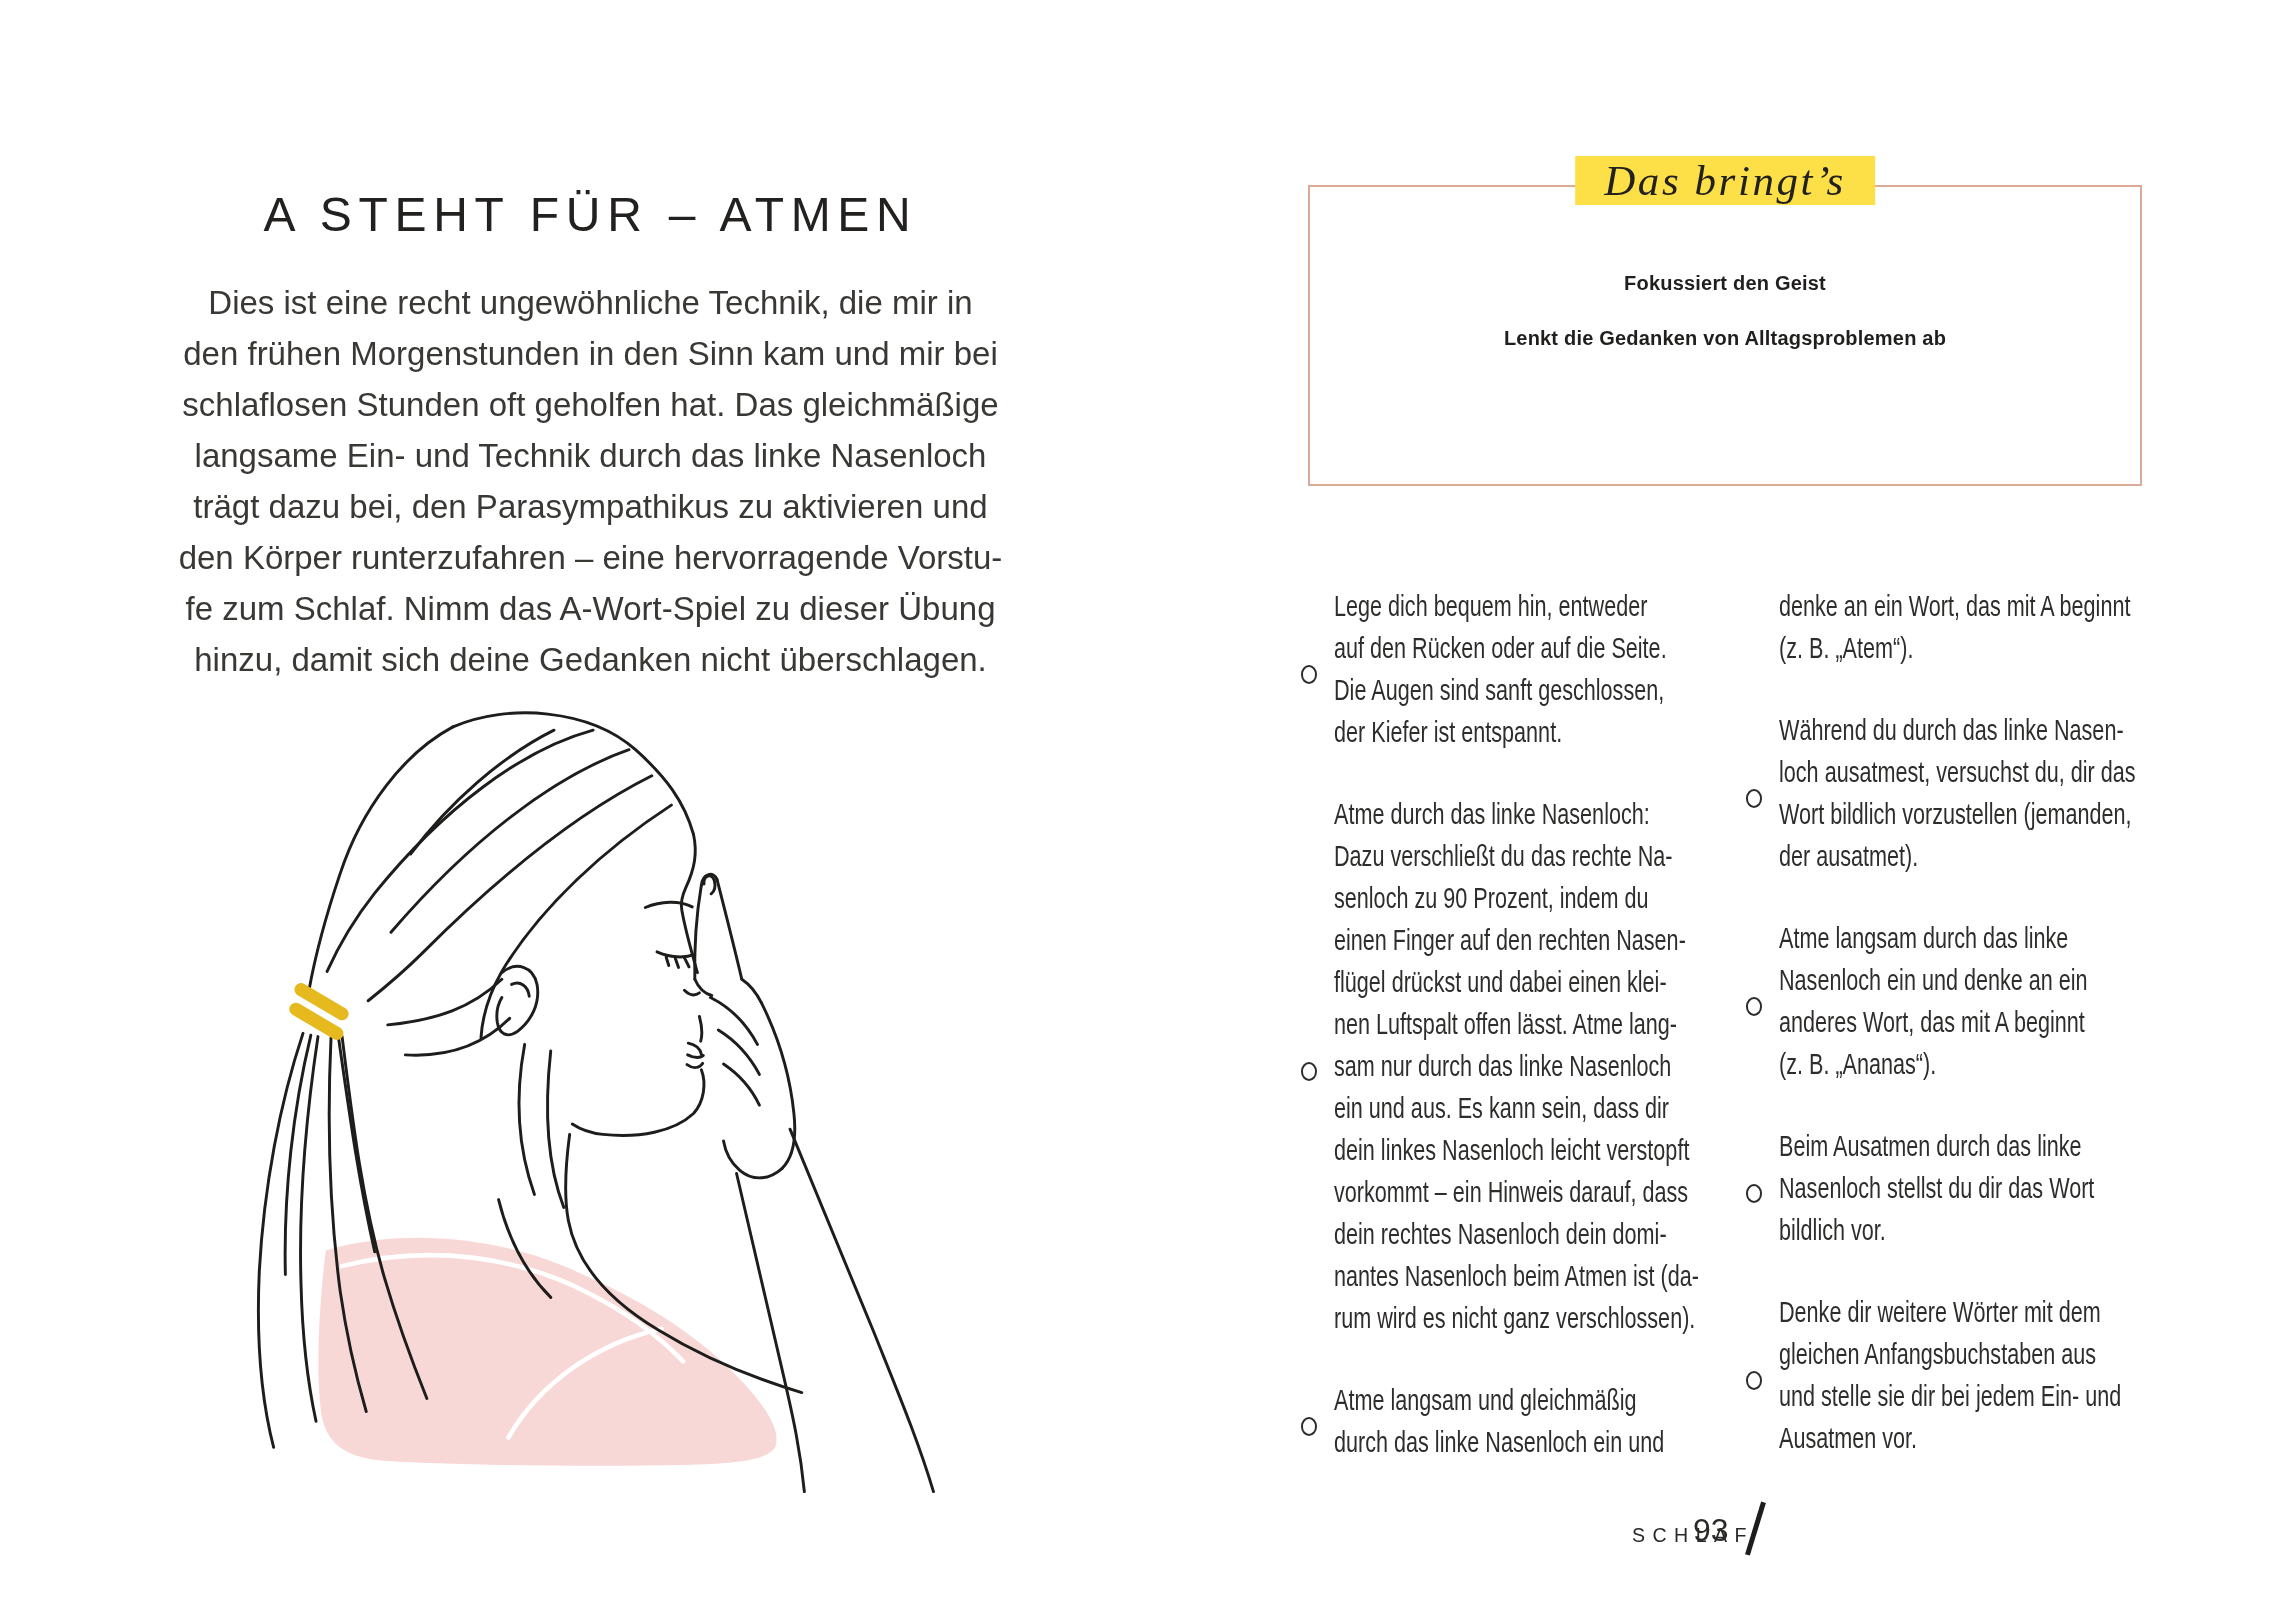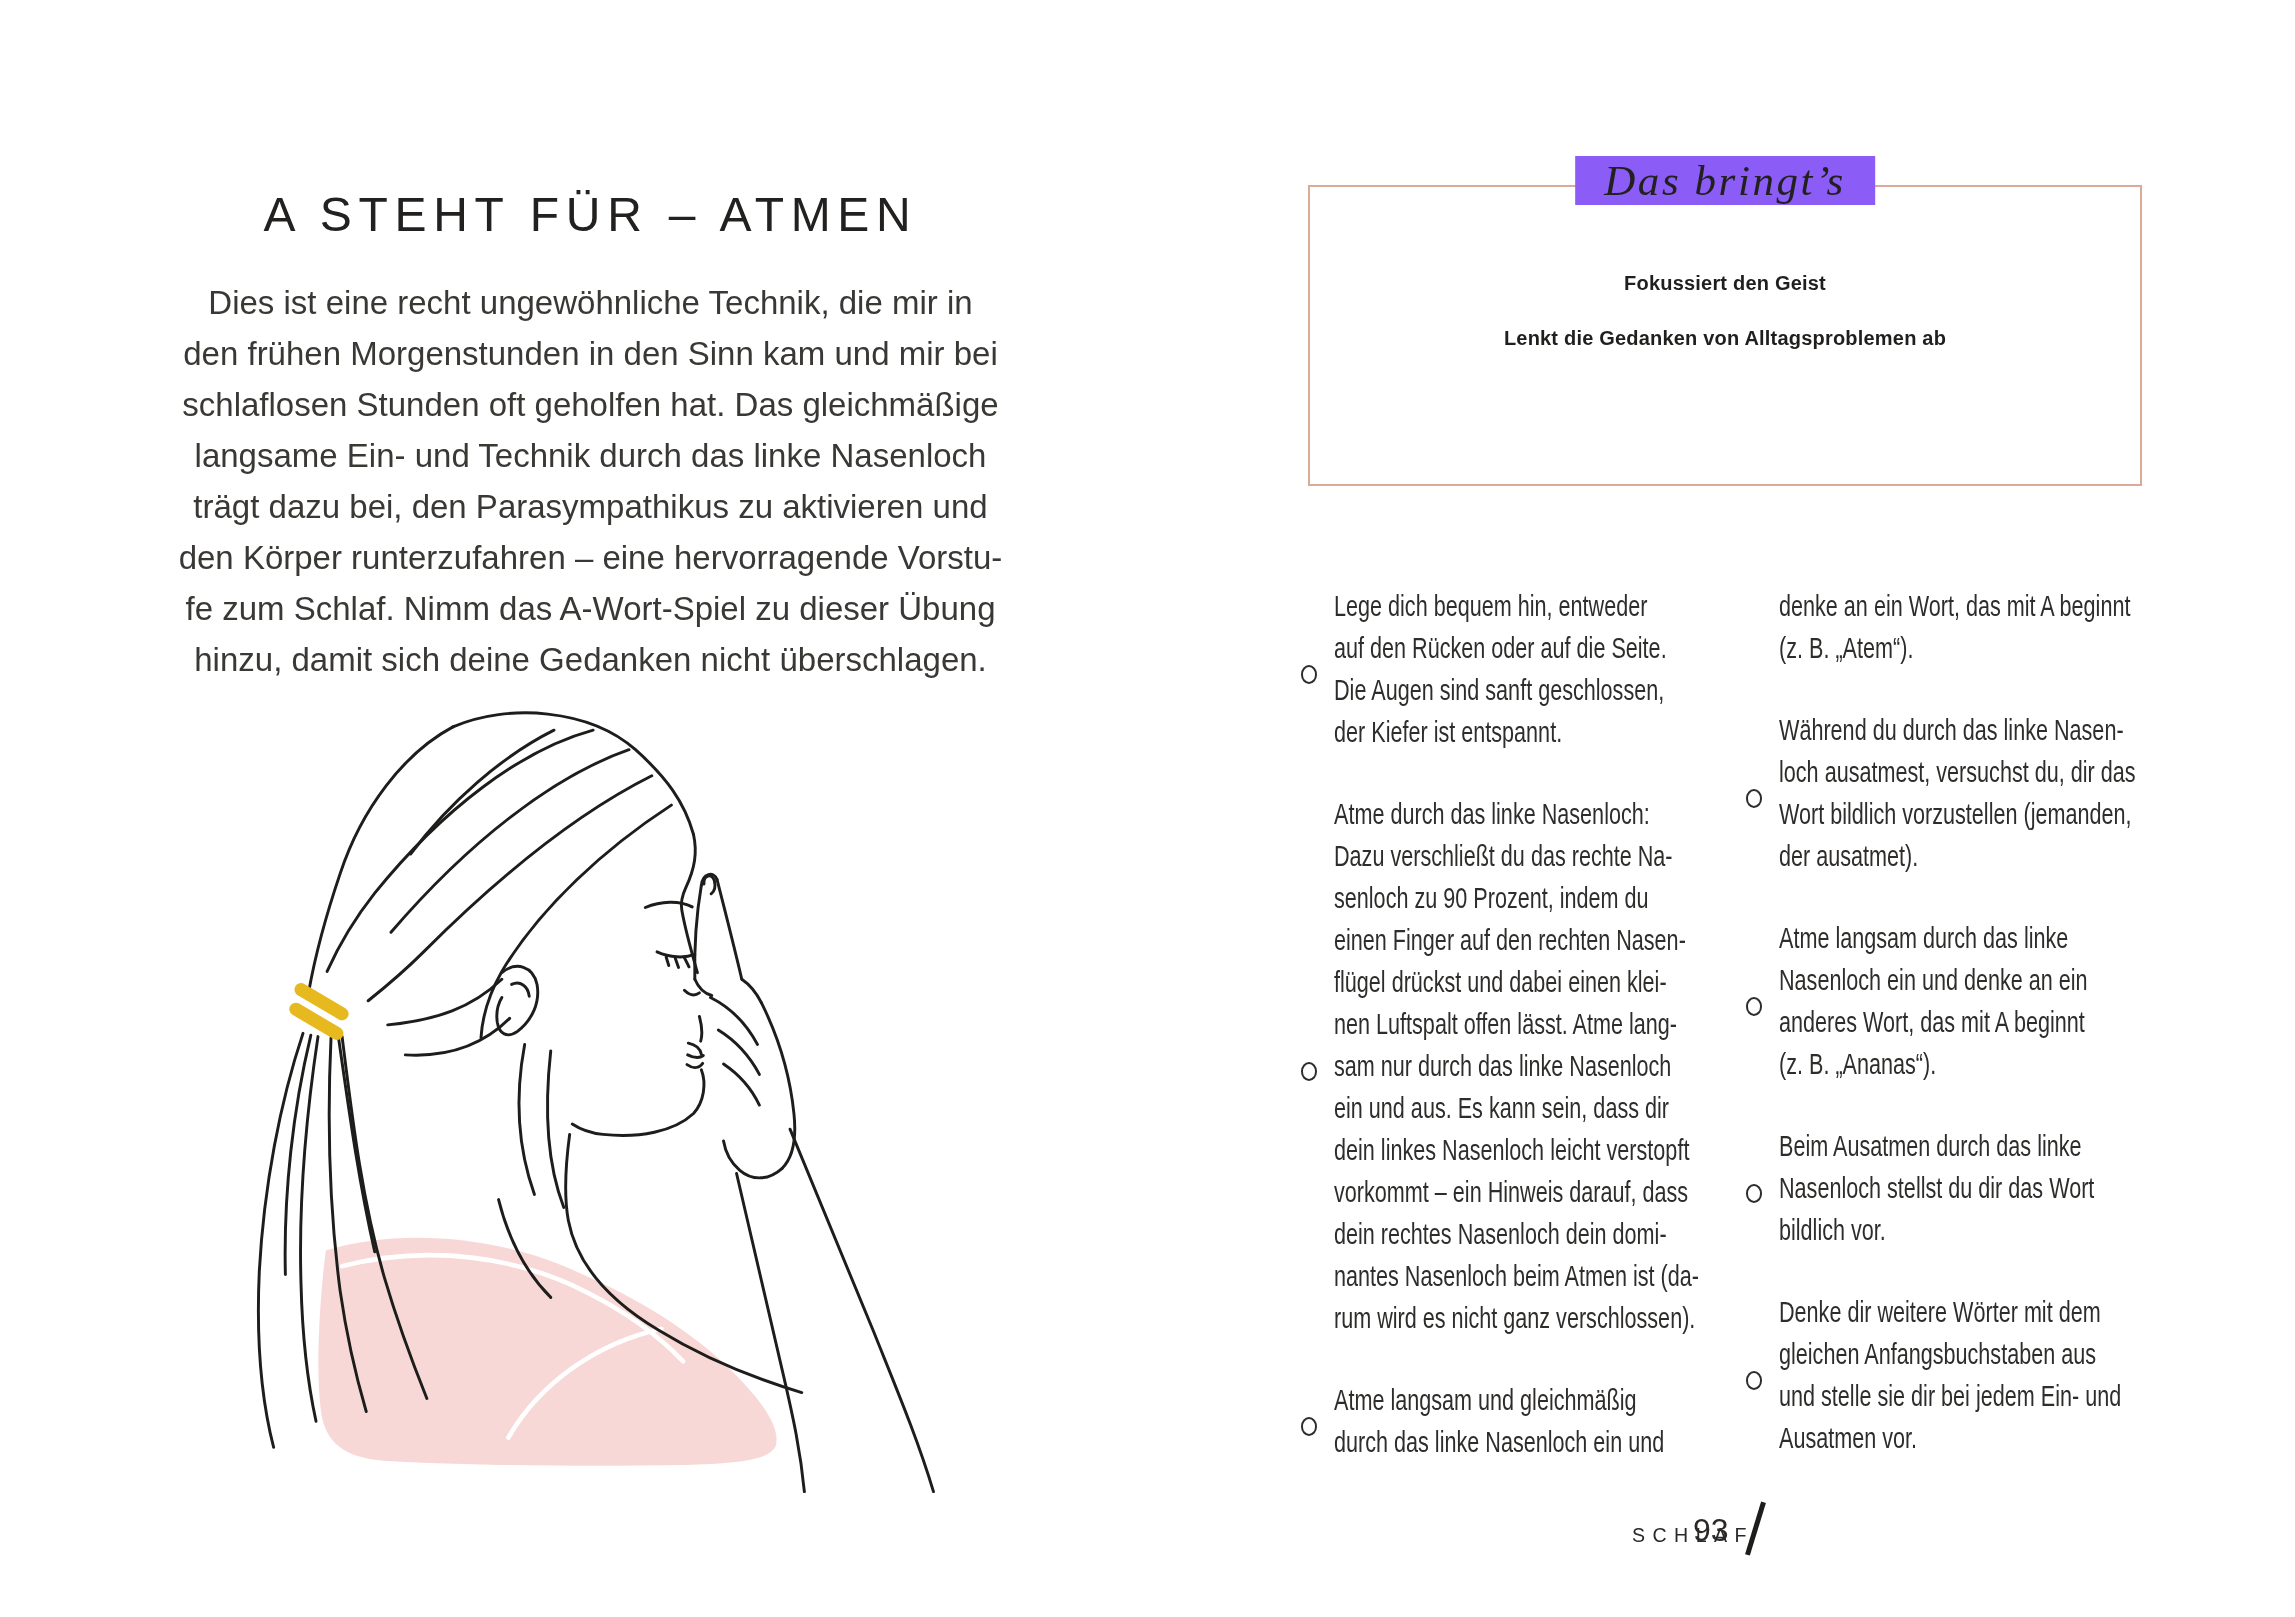--- a/index.html
+++ b/index.html
@@ -18,21 +18,21 @@
   }
   .intro .line{white-space:nowrap;}
 
   
   .benefits-box{
     left:1308px;top:185px;width:834px;height:301px;
     border:2.6px solid #dcab97;box-sizing:border-box;
   }
   .benefits-title{
     position:absolute;top:-31px;left:50%;transform:translateX(-50%);
-    background:#8b5cf6;padding:0 29px;white-space:nowrap;
+    background:#fde047;padding:0 29px;white-space:nowrap;
     font-family:"Liberation Serif",serif;font-style:italic;
     font-size:43px;letter-spacing:0.06em;color:#22211f;
   }
   .benefits-list{position:absolute;top:85px;left:0;width:100%;text-align:center;}
   .benefit-item{
     font-size:20px;font-weight:700;letter-spacing:0.01em;color:#201f1e;
     margin-bottom:32px;white-space:nowrap;
   }
 
   

